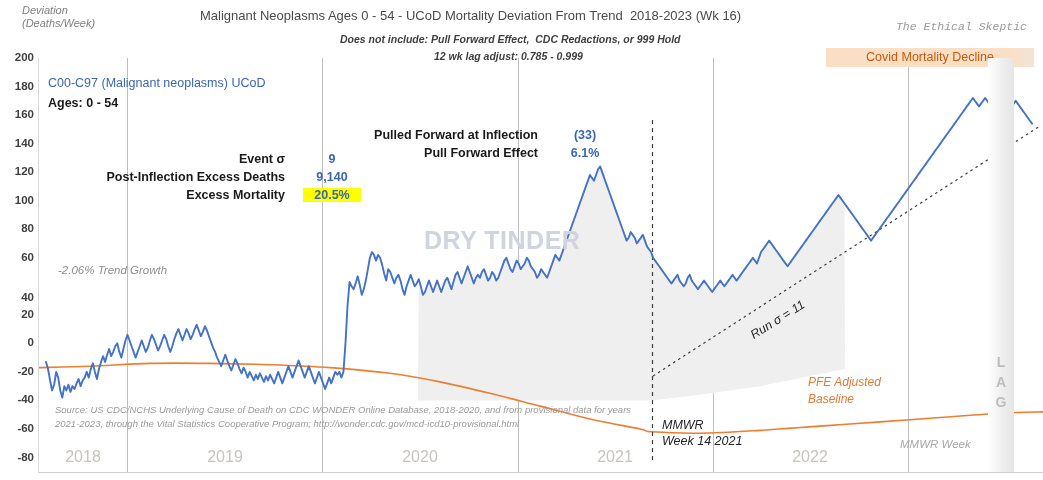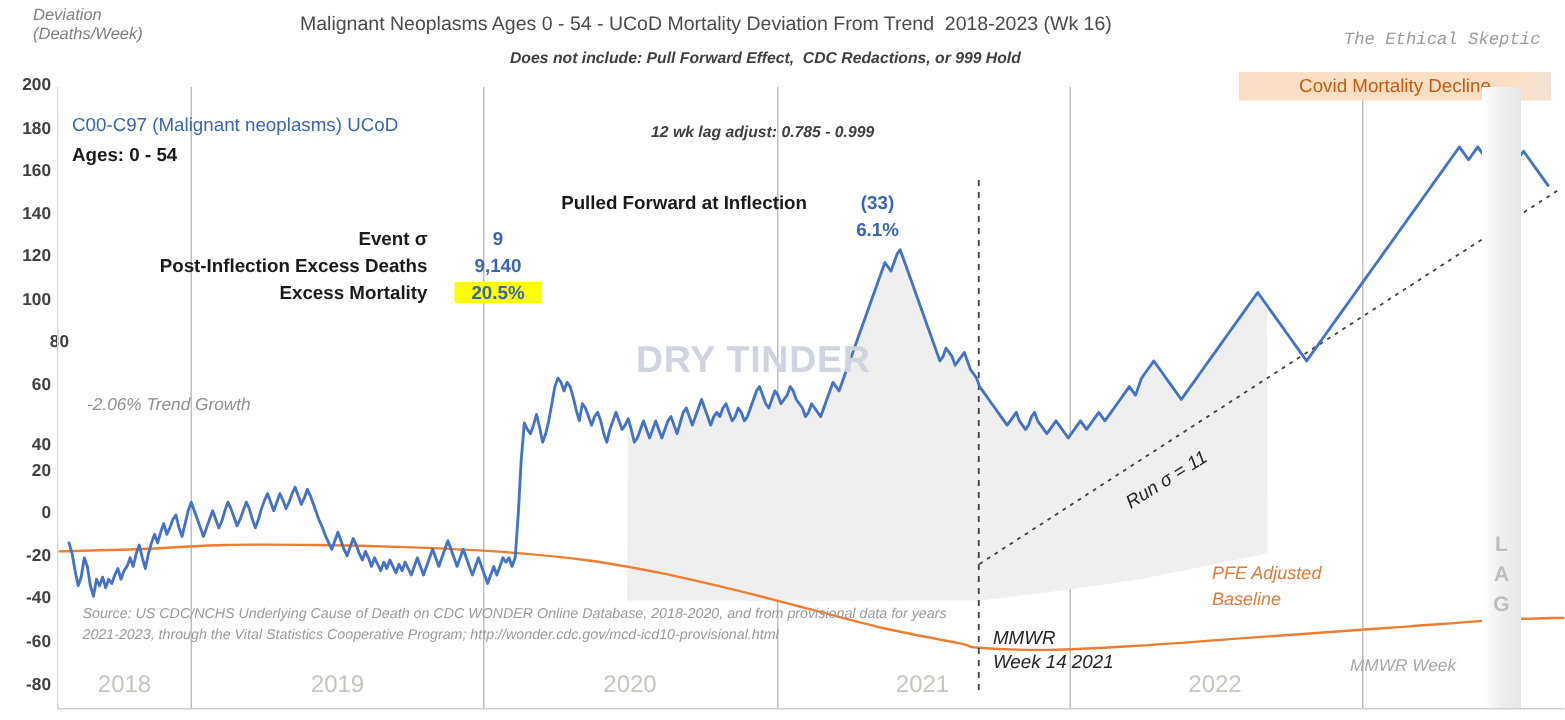--- a/index.html
+++ b/index.html
@@ -13,21 +13,21 @@
   .ytick{position:absolute;right:0;text-align:right;font-size:11.5px;font-weight:bold;color:#404040;width:34px;}
   .ylabel-wrap{position:absolute;left:22px;top:4px;font-size:11px;font-style:italic;color:#808080;line-height:13px;}
   .xlabel{position:absolute;font-size:16px;color:#c8c3bd;text-align:center;width:130px;top:448px;}
   .ysep{position:absolute;top:58px;width:1px;background:#bfbfbf;}
   .axis-line{position:absolute;left:38px;top:472px;width:1005px;height:1px;background:#d0d0d0;}
   .axis-vline{position:absolute;left:38px;top:58px;width:1px;height:414px;background:#d9d9d9;}
 
   
   #title{left:200px;top:8px;font-size:13px;color:#4a4a4a;}
   #sub1{left:340px;top:33px;font-size:10.5px;color:#3f3f3f;font-style:italic;font-weight:bold;}
-  #sub2{left:434px;top:50px;font-size:10.5px;color:#3f3f3f;font-style:italic;font-weight:bold;margin-top:32px;}
+  #sub2{left:434px;top:50px;font-size:10.5px;color:#3f3f3f;font-style:italic;font-weight:bold;}
   #skeptic{right:16px;top:20px;font-size:11.5px;color:#9a9a9a;font-style:italic;font-family:Liberation Mono, monospace;margin-left:26px;}
 
   
   #covid-banner{position:absolute;left:826px;top:48px;width:208px;height:19px;
      background:linear-gradient(to right,#fbdfc4,#fbdfc4 88%,#f3e3d6);}
   #covid-banner span{position:absolute;left:0;right:0;top:2px;text-align:center;font-size:12.5px;color:#c55a11;}
 
   
   #series-label{left:48px;top:76px;font-size:12.5px;color:#3a66b0;}
   #ages-label{left:48px;top:96px;font-size:12.5px;color:#1a1a1a;font-weight:bold;}
@@ -66,21 +66,21 @@
     <div>(Deaths/Week)</div>
   </div>
 
   <div id="yticks">
       <div class="ytick" style="left: 0px; top: 51px;">200</div>
       <div class="ytick" style="left: 0px; top: 79.5357px;">180</div>
       <div class="ytick" style="left: 0px; top: 108.071px;">160</div>
       <div class="ytick" style="left: 0px; top: 136.607px;">140</div>
       <div class="ytick" style="left: 0px; top: 165.143px;">120</div>
       <div class="ytick" style="left: 0px; top: 193.679px;">100</div>
-      <div class="ytick" style="left: 12px; top: 222.214px;">80</div>
+      <div class="ytick" style="left: 0px; top: 222.214px;">80</div>
       <div class="ytick" style="left: 0px; top: 250.75px;">60</div>
       <div class="ytick" style="left: 0px; top: 275px; margin-top: 16px;">40</div>
       <div class="ytick" style="left: 0px; top: 307.821px;">20</div>
       <div class="ytick" style="left: 0px; top: 336.357px;">0</div>
       <div class="ytick" style="left: 0px; top: 364.893px;">-20</div>
       <div class="ytick" style="left: 0px; top: 393.429px;">-40</div>
       <div class="ytick" style="left: 0px; top: 421.964px;">-60</div>
       <div class="ytick" style="left: 0px; top: 450.5px;">-80</div>
     </div>
 
@@ -128,20 +128,21 @@
         <div class="stat-lbl" style="position: absolute; left: 0px; width: 185px;">Excess Mortality</div>
         <div class="stat-val" style="position: absolute; left: 203px; width: 58px; background: rgb(255, 255, 0);">20.5%</div>
       </div>
     </div>
   <div id="stats-right" style="position:absolute;left:360px;top:128px;width:330px;">
       <div style="position: relative; height: 18px;">
         <div class="stat-lbl" style="position: absolute; left: 0px; width: 178px;">Pulled Forward at Inflection</div>
         <div class="stat-val" style="position: absolute; left: 196px; width: 58px;">(33)</div>
       </div>
       <div style="position: relative; height: 18px;">
+        <div class="stat-lbl" style="position: absolute; left: 0px; width: 178px;">Pull Forward Effect</div>
         <div class="stat-val" style="position: absolute; left: 196px; width: 58px;">6.1%</div>
       </div>
     </div>
 
   <svg width="1043" height="480">
     <defs>
       <clipPath id="plotclip">
           <rect x="39" y="58" width="1004" height="414"></rect>
         </clipPath>
     </defs>

